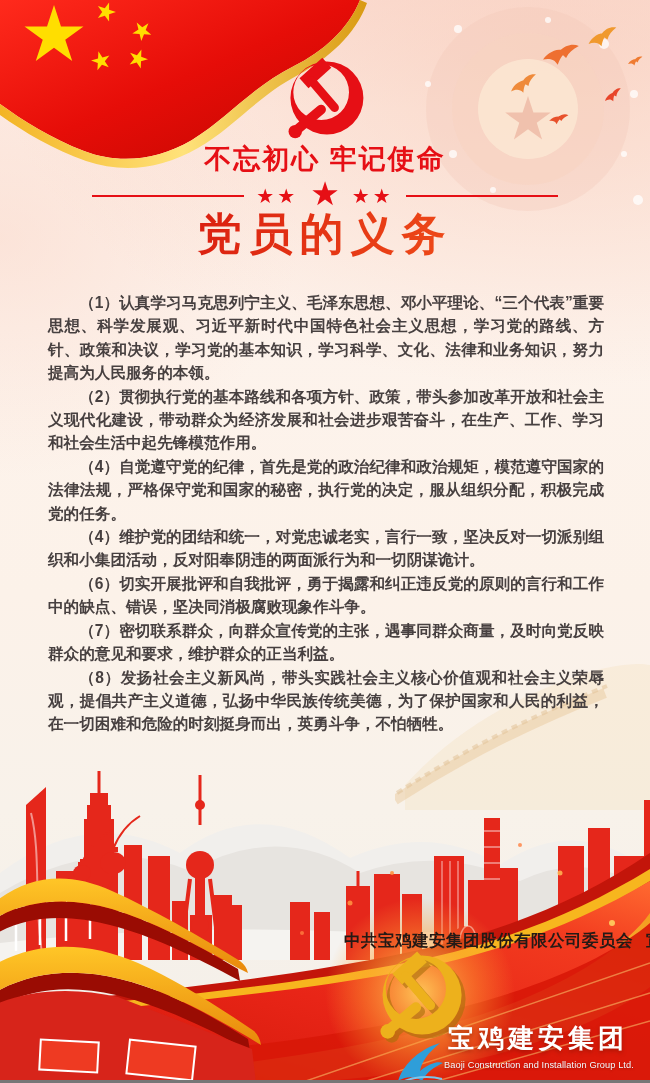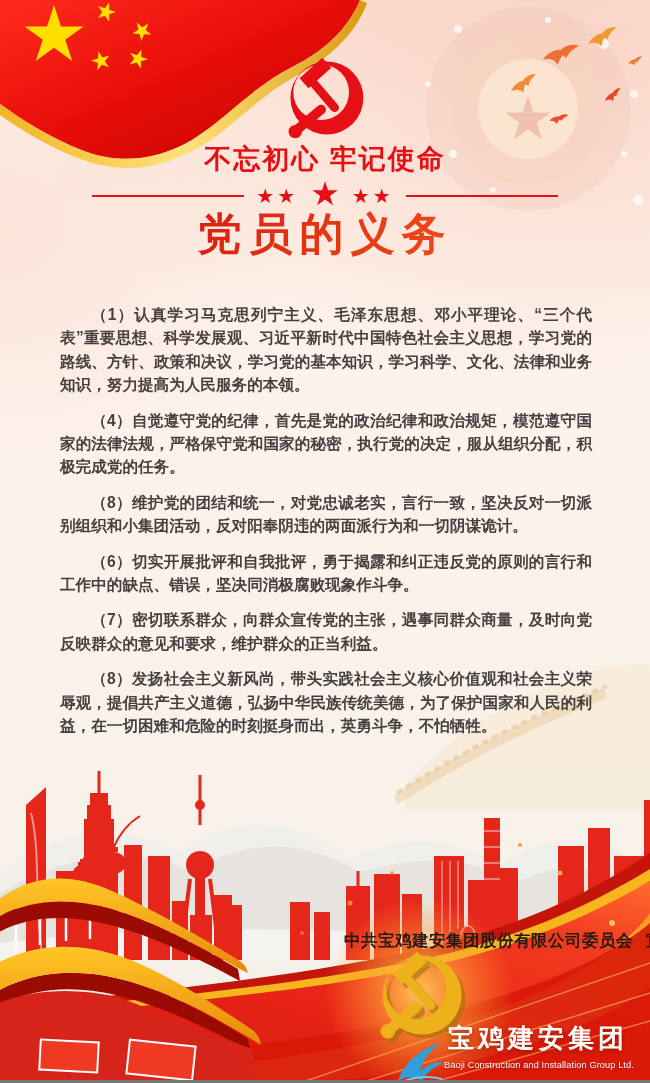--- a/index.html
+++ b/index.html
@@ -28,21 +28,21 @@
     font-size:44px;font-weight:800;letter-spacing:7px;line-height:62px;
     color:#e02c12;
     background:linear-gradient(105deg,#d81b10 25%,#ee4a18 70%,#f58a1f 100%);
     -webkit-background-clip:text;background-clip:text;-webkit-text-fill-color:transparent;
   }
   .duties{
     left:48px;right:46px;top:291px;z-index:2;
     font-size:15.6px;line-height:23.4px;font-weight:700;color:#474040;
     text-align:justify;
   }
-  .duties p{margin:12px;text-indent:2em;}
+  .duties p{margin:0;text-indent:2em;}
   .publisher{
     left:330px;top:930px;z-index:5;white-space:nowrap;
     font-size:16.5px;font-weight:800;color:#241a16;letter-spacing:.5px;padding-left:14px;
   }
   .publisher .suffix{margin-left:13px;}
   .brand{left:394px;top:1021px;width:252px;z-index:6;}
   .brand .cn{
     margin-left:54px;font-size:26px;font-weight:800;color:#ffffff;letter-spacing:4px;
     white-space:nowrap;text-shadow:0 2px 4px rgba(120,20,0,.55);
   }
@@ -142,22 +142,23 @@
   <h1 class="abs title">党员的义务</h1>
 
   <svg class="abs" style="left:395px;top:635px;z-index:1;opacity:.5" width="255" height="175" viewBox="0 0 255 175">
     <path d="M10,150 C60,95 120,62 185,40 C215,30 242,27 255,30 L255,175 L10,175 Z" fill="#f0d2a0" opacity=".4"></path>
     <path d="M0,165 C70,120 135,88 210,58" stroke="#dcA960" stroke-width="10" fill="none" opacity=".55"></path>
     <path d="M2,158 C72,113 137,81 212,51" stroke="#c89040" stroke-width="4" stroke-dasharray="6 5" fill="none" opacity=".5"></path>
   </svg>
 
   <div class="abs duties">
     <p>（1）认真学习马克思列宁主义、毛泽东思想、邓小平理论、“三个代表”重要思想、科学发展观、习近平新时代中国特色社会主义思想，学习党的路线、方针、政策和决议，学习党的基本知识，学习科学、文化、法律和业务知识，努力提高为人民服务的本领。</p>
+    <p>（2）贯彻执行党的基本路线和各项方针、政策，带头参加改革开放和社会主义现代化建设，带动群众为经济发展和社会进步艰苦奋斗，在生产、工作、学习和社会生活中起先锋模范作用。</p>
     <p>（4）自觉遵守党的纪律，首先是党的政治纪律和政治规矩，模范遵守国家的法律法规，严格保守党和国家的秘密，执行党的决定，服从组织分配，积极完成党的任务。</p>
-    <p>（8）维护党的团结和统一，对党忠诚老实，言行一致，坚决反对一切派别组织和小集团活动，反对阳奉阴违的两面派行为和一切阴谋诡计。</p>
+    <p>（4）维护党的团结和统一，对党忠诚老实，言行一致，坚决反对一切派别组织和小集团活动，反对阳奉阴违的两面派行为和一切阴谋诡计。</p>
     <p>（6）切实开展批评和自我批评，勇于揭露和纠正违反党的原则的言行和工作中的缺点、错误，坚决同消极腐败现象作斗争。</p>
     <p>（7）密切联系群众，向群众宣传党的主张，遇事同群众商量，及时向党反映群众的意见和要求，维护群众的正当利益。</p>
     <p>（8）发扬社会主义新风尚，带头实践社会主义核心价值观和社会主义荣辱观，提倡共产主义道德，弘扬中华民族传统美德，为了保护国家和人民的利益，在一切困难和危险的时刻挺身而出，英勇斗争，不怕牺牲。</p>
   </div>
 
   <svg class="abs" style="left:0;top:753px;z-index:1" width="650" height="330" viewBox="0 0 650 330">
     <defs>
       <linearGradient id="ribGrad" x1="0" y1="1" x2="1" y2="0">
         <stop offset="0" stop-color="#cf1507"></stop>
           <stop offset=".45" stop-color="#e82517"></stop>

